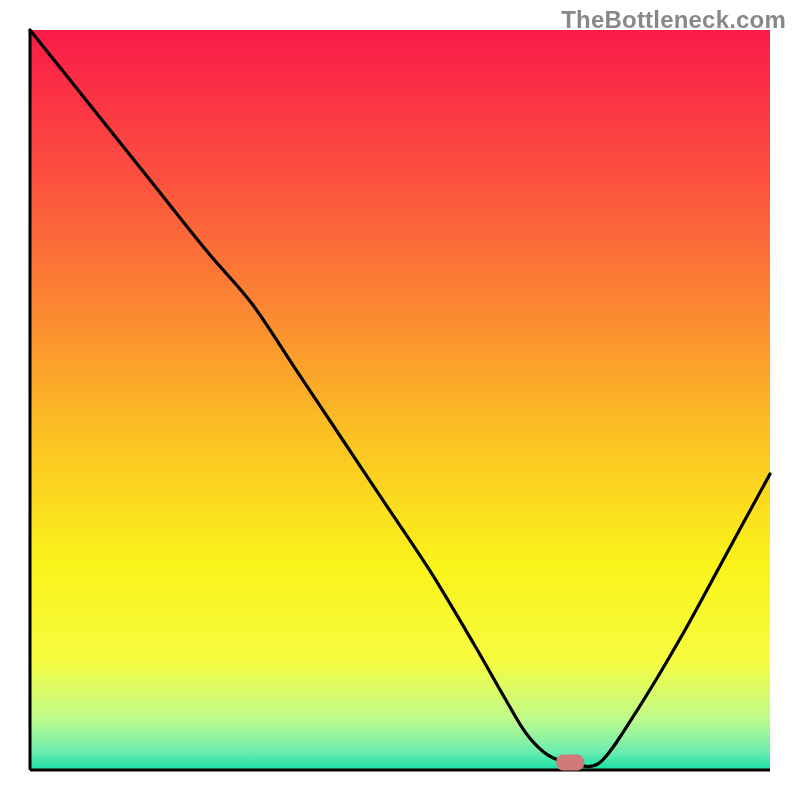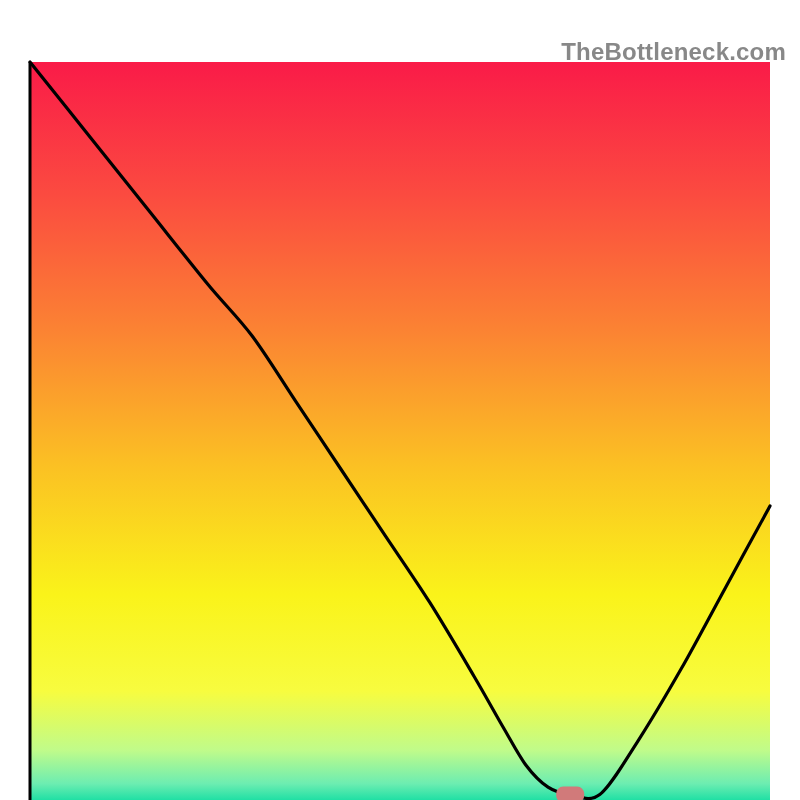--- a/index.html
+++ b/index.html
@@ -7,21 +7,20 @@
     padding: 0;
     width: 800px;
     height: 800px;
     background: #ffffff;
     font-family: Arial, Helvetica, sans-serif;
   }
   .chart-container {
     position: relative;
     width: 800px;
     height: 604px;
-    margin-top: 32px;
   }
   .watermark {
     position: absolute;
     top: 6px;
     right: 14px;
     font-size: 24px;
     font-weight: 600;
     color: #888888;
     letter-spacing: 0.2px;
     z-index: 20;

